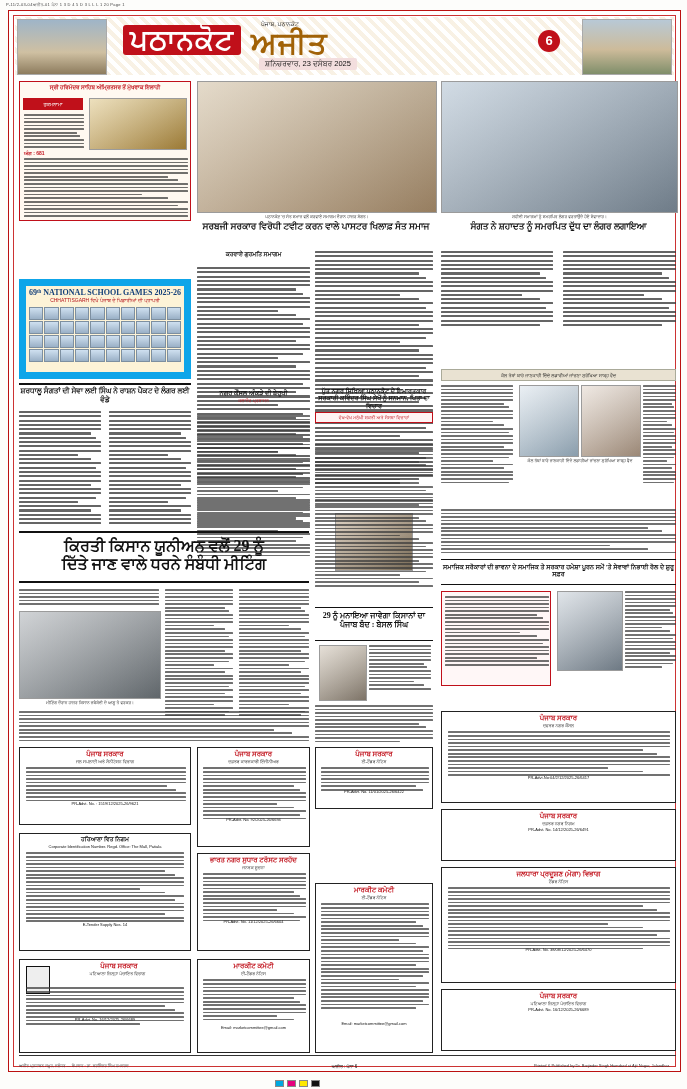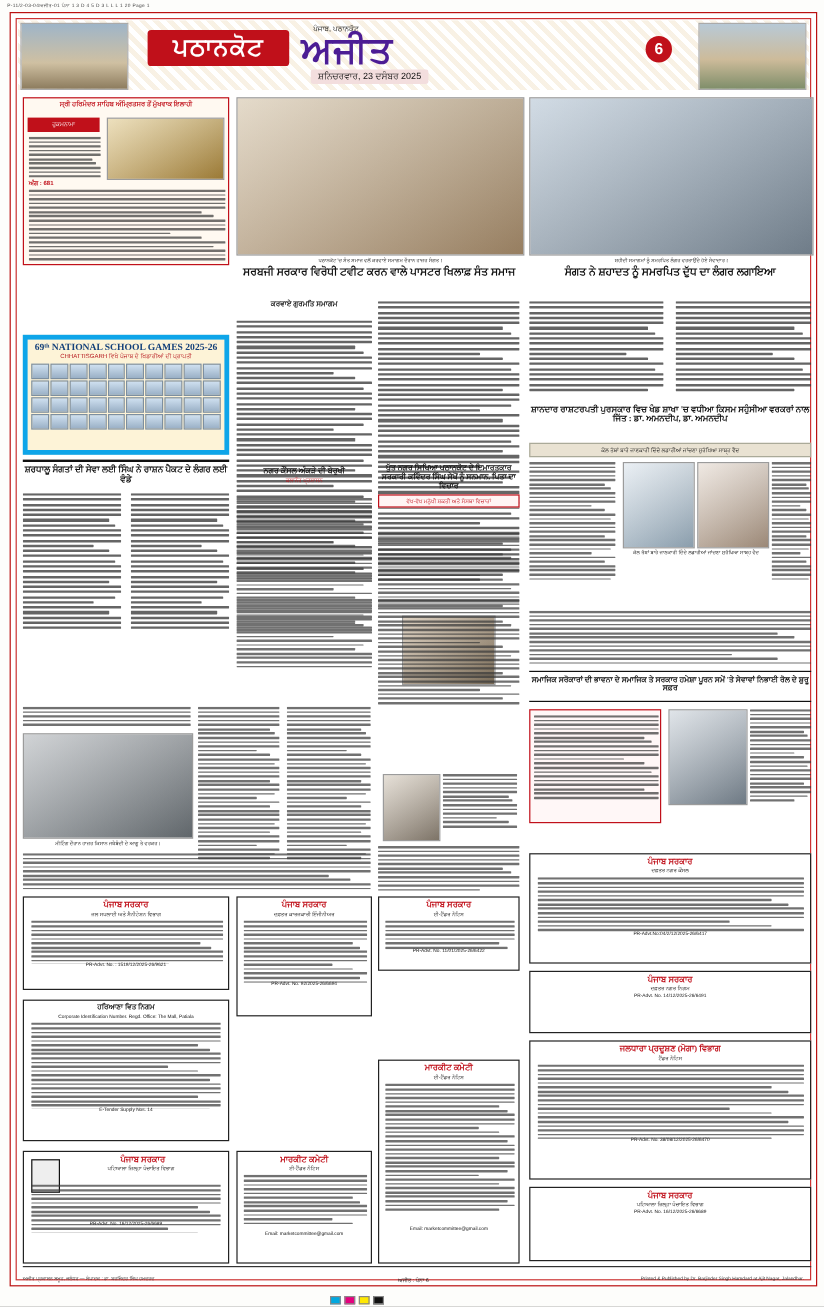--- a/index.html
+++ b/index.html
@@ -11,25 +11,25 @@
 
   
   .masthead{position:absolute;left:6px;top:6px;right:6px;height:58px;background:#fff;}
   .mh-pattern{position:absolute;left:0;top:0;width:100%;height:100%;
     background:repeating-linear-gradient(45deg,#f3e6cf 0 4px,#fff 4px 8px);opacity:.55;}
   .mh-photo{position:absolute;top:2px;width:88px;height:54px;border:1px solid #aaa;}
   .mh-photo.l{left:2px;background:linear-gradient(180deg,#9fb5c8,#cfc0a2 60%,#8d7c5e);}
   .mh-photo.r{right:2px;background:linear-gradient(180deg,#b8c9d6,#cdbb9a 55%,#7f8e6a);}
   .mh-center{position:absolute;left:96px;right:96px;top:1px;height:56px;}
   .mh-pathankot{position:absolute;left:12px;top:7px;width:118px;height:30px;background:#c0101a;color:#fff;
-    font-family:"Liberation Serif",serif;font-weight:bold;font-size:20px;line-height:30px;text-align:center;
+    font-family:"Liberation Serif",serif;font-weight:bold;font-size:28px;line-height:30px;text-align:center;
     border-radius:3px;letter-spacing:1px;}
   .mh-sub-top{position:absolute;left:150px;top:3px;font-size:6px;color:#111;}
   .mh-ajit{position:absolute;left:140px;top:8px;font-family:"Liberation Serif",serif;font-weight:bold;
-    font-size:30px;color:#4c1d95;letter-spacing:1px;}
+    font-size:30px;color:#a16207;letter-spacing:1px;}
   .mh-date{position:absolute;left:148px;top:40px;font-size:7.5px;color:#111;background:#f3dede;padding:1px 6px;border-radius:2px;}
   .mh-num{position:absolute;right:18px;top:12px;width:22px;height:22px;border-radius:50%;background:#c0101a;color:#fff;
     font-size:13px;font-weight:bold;line-height:22px;text-align:center;}
 
   
   .blk{position:absolute;box-sizing:border-box;}
   .photo{background:#d9d4cc;border:1px solid #9b9b9b;position:relative;overflow:hidden;}
   .photo:after{content:"";position:absolute;inset:0;
     background:linear-gradient(135deg,rgba(255,255,255,.35),rgba(0,0,0,.12));}
   .cap{font-size:4.2px;line-height:5px;color:#111;text-align:center;padding:1px 1px 0;}
@@ -45,21 +45,21 @@
   .txt i:nth-child(11n){width:72%}
   .txt.sm i{height:1.7px;margin-bottom:1.9px;opacity:.72;}
   .boxr{border:1px solid #c0101a;}
 
   
   .ad{border:1px solid #222;background:#fff;position:absolute;box-sizing:border-box;}
   .ad .ad-t{font-family:"Liberation Serif",serif;font-weight:bold;text-align:center;color:#c0101a;font-size:7px;padding-top:2px;}
   .ad .ad-s{text-align:center;font-size:4.4px;line-height:5.4px;color:#111;padding:1px 3px;}
   .ad .pr{font-size:4px;text-align:center;color:#111;padding-bottom:1px;}
 
-  .sgames{position:absolute;background:#fdf3d7;border:4px solid #0ea5e9;box-sizing:border-box;}
+  .sgames{position:absolute;background:#fdf3d7;border:7px solid #0ea5e9;box-sizing:border-box;}
   .sg-title{text-align:center;font-family:"Liberation Serif",serif;font-weight:bold;font-size:8px;color:#14407a;padding-top:2px;}
   .sg-sub{text-align:center;font-size:5px;color:#b4121a;}
   .sg-grid{display:grid;grid-template-columns:repeat(10,1fr);gap:1px;padding:3px;}
   .sg-grid div{height:11px;background:linear-gradient(180deg,#cfe0f0,#9ab0c6);border:.5px solid #7d8fa0;}
 
   .headphoto{background:linear-gradient(160deg,#c9c2b4,#9aa2ab);}
   .headphoto.warm{background:linear-gradient(160deg,#d6c7ae,#ab8f6d);}
   .headphoto.cool{background:linear-gradient(160deg,#b9c8d6,#7e8d9b);}
   .headphoto.gold{background:linear-gradient(160deg,#e3cf9a,#b08a3c);}
 
@@ -338,21 +338,20 @@
           <i></i>
           <i></i>
           <i></i>
           <i></i>
           <i></i>
           <i></i>
           <i></i>
           <i></i>
           <i></i>
       </div>
-      <div class="hl" style="position:absolute;left:0;top:86px;width:235px;font-size:7.2px;color:#111;">ਸ਼ਾਨਦਾਰ ਰਾਸ਼ਟਰਪਤੀ ਪੁਰਸਕਾਰ ਵਿਚ ਖੰਡ ਸ਼ਾਖਾ 'ਚ ਵਧੀਆ ਕਿਸਮ ਸਹੁੰਸੀਆ ਵਰਕਰਾਂ ਨਾਲ ਜਿੱਤ : ਡਾ. ਅਮਨਦੀਪ, ਡਾ. ਅਮਨਦੀਪ</div>
     </div>
     <div class="blk" style="left:432px;top:358px;width:235px;height:12px;background:#e9e2d2;border:1px solid #aa9;">
       <div class="cap" style="font-size:4.6px;line-height:10px;">ਕੋਲ ਤੱਥਾਂ ਬਾਰੇ ਜਾਣਕਾਰੀ ਦਿੰਦੇ ਲਡਾਰੀਆਂ ਜਾਂਚਣਾ ਸੁਰੱਖਿਆ ਸਾਬ੍ਹ ਵੈਦ</div>
     </div>
 
     <div class="blk rule2" style="left:10px;top:372px;width:172px;height:0;"></div>
     <div class="blk" style="left:10px;top:376px;width:172px;">
       <div class="hl" style="font-size:7.4px;">ਸ਼ਰਧਾਲੂ ਸੰਗਤਾਂ ਦੀ ਸੇਵਾ ਲਈ ਸਿੰਘ ਨੇ ਰਾਸ਼ਨ ਪੈਕਟ ਦੇ ਲੰਗਰ ਲਈ ਵੰਡੇ</div>
       <div class="txt" style="left:0;top:24px;width:82px;height:120px;">
         <i></i>
@@ -548,20 +547,24 @@
           <i></i>
           <i></i>
           <i></i>
           <i></i>
           <i></i>
           <i></i>
           <i></i>
       </div>
     </div>
 
+    <div class="blk" style="left:10px;top:520px;width:290px;height:52px;border-top:2px solid #111;border-bottom:2px solid #111;">
+      <div class="hl" style="font-size:16px;padding-top:4px;">ਕਿਰਤੀ ਕਿਸਾਨ ਯੂਨੀਅਨ ਵਲੋਂ 29 ਨੂੰ</div>
+      <div class="hl" style="font-size:16px;">ਦਿੱਤੇ ਜਾਣ ਵਾਲੇ ਧਰਨੇ ਸੰਬੰਧੀ ਮੀਟਿੰਗ</div>
+    </div>
     <div class="photo" style="position:absolute;left:10px;top:600px;width:140px;height:86px;background:linear-gradient(160deg,#b8bcc0,#6d7479);"></div>
     <div class="cap" style="position:absolute;left:10px;top:688px;width:140px;">ਮੀਟਿੰਗ ਦੌਰਾਨ ਹਾਜ਼ਰ ਕਿਸਾਨ ਜਥੇਬੰਦੀ ਦੇ ਆਗੂ ਤੇ ਵਰਕਰ।</div>
     <div class="txt sm" style="left:10px;top:578px;width:140px;height:18px;">
         <i></i>
         <i></i>
         <i></i>
         <i></i>
         <i></i>
         <i></i>
       </div>
@@ -646,20 +649,24 @@
         <i></i>
         <i></i>
         <i></i>
         <i></i>
         <i></i>
         <i></i>
         <i></i>
         <i></i>
     </div>
 
+    <div class="blk" style="left:306px;top:596px;width:118px;height:34px;border-top:1px solid #111;border-bottom:1px solid #111;">
+      <div class="hl" style="font-size:8px;padding-top:3px;">29 ਨੂੰ ਮਨਾਇਆ ਜਾਵੇਗਾ ਕਿਸਾਨਾਂ ਦਾ</div>
+      <div class="hl" style="font-size:8px;">ਪੰਜਾਬ ਬੰਦ : ਬੇਸਲ ਸਿੰਘ</div>
+    </div>
     <div class="photo" style="position:absolute;left:310px;top:634px;width:46px;height:54px;background:linear-gradient(160deg,#d8cfc2,#8e8375);"></div>
     <div class="txt sm" style="left:360px;top:634px;width:62px;height:56px;">
         <i></i>
         <i></i>
         <i></i>
         <i></i>
         <i></i>
         <i></i>
         <i></i>
         <i></i>
@@ -922,20 +929,41 @@
           <i></i>
           <i></i>
           <i></i>
           <i></i>
           <i></i>
           <i></i>
         </div>
       <div class="pr">E-Tender Supply Nos. 14</div>
     </div>
 
+    <div class="ad" style="left:188px;top:842px;width:113px;height:98px;">
+      <div class="ad-t">ਭਾਰਤ ਨਗਰ ਸੁਧਾਰ ਟਰੱਸਟ ਸਰਹੱਦ</div>
+      <div class="ad-s">ਜਨਤਕ ਸੂਚਨਾ</div>
+      <div class="txt sm" style="position:relative;left:5px;top:2px;width:103px;height:48px;">
+          <i></i>
+          <i></i>
+          <i></i>
+          <i></i>
+          <i></i>
+          <i></i>
+          <i></i>
+          <i></i>
+          <i></i>
+          <i></i>
+          <i></i>
+          <i></i>
+          <i></i>
+          <i></i>
+        </div>
+      <div class="pr">PR-Advt. No. 11/12/2025-26/6604</div>
+    </div>
 
     <div class="ad" style="left:306px;top:872px;width:118px;height:170px;">
       <div class="ad-t">ਮਾਰਕੀਟ ਕਮੇਟੀ</div>
       <div class="ad-s">ਈ-ਟੈਂਡਰ ਨੋਟਿਸ</div>
       <div class="txt sm" style="position:relative;left:5px;top:2px;width:108px;height:120px;">
           <i></i>
           <i></i>
           <i></i>
           <i></i>
           <i></i>

